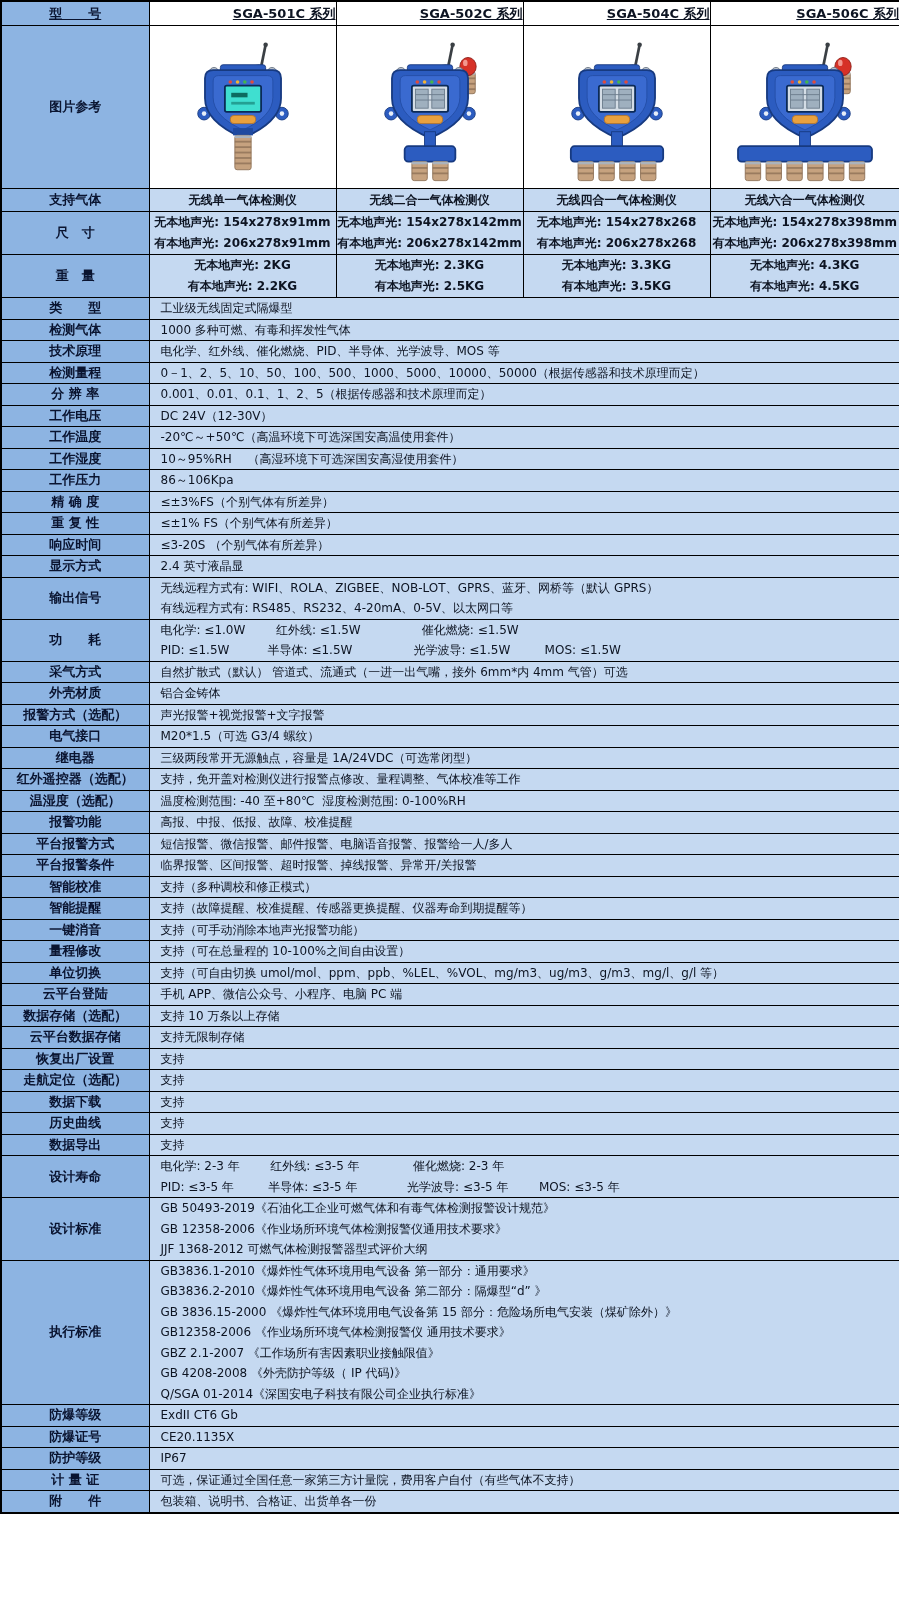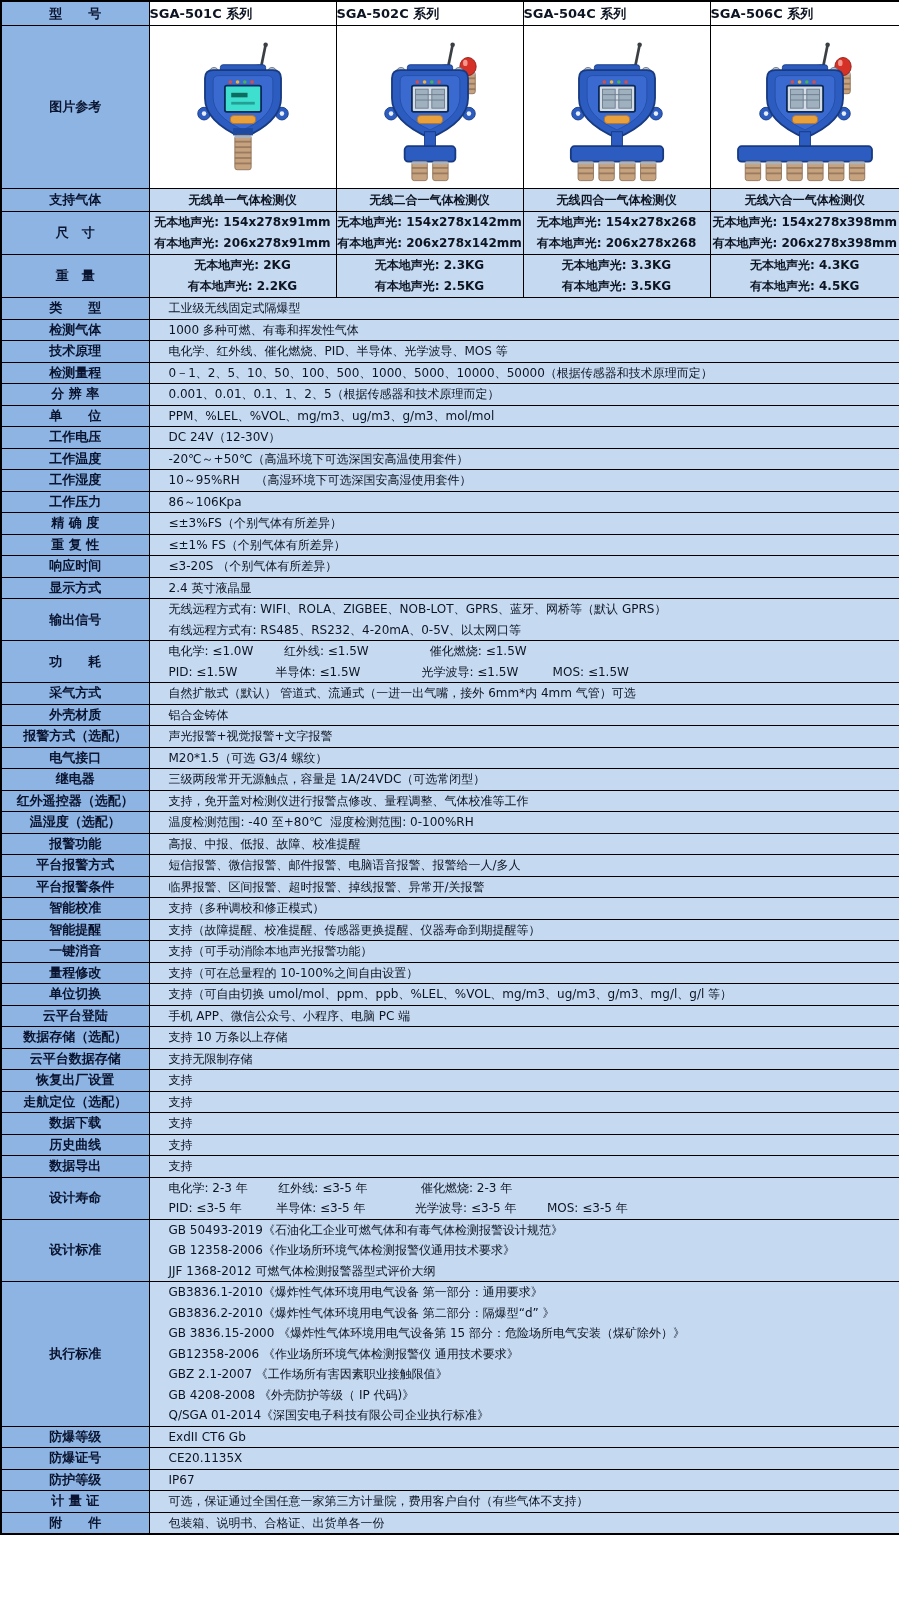--- a/index.html
+++ b/index.html
@@ -20,33 +20,33 @@
     font-weight:bold;
     font-size:13px;
     white-space:pre;
     color:#0a1430;
   }
   
   .val { background:#c5d9f1; }
   
   .model {
     background:#ffffff;
-    text-align:left;
+    text-align:right;
     font-weight:bold;
     font-size:13px;
     height:23px;
   }
-  tr.hdr td { height:23px; }
+  tr.hdr td { height:23px;text-decoration:underline; }
   .imgcell { background:#ffffff; text-align:center; height:162px; }
   .dev { display:flex; justify-content:center; align-items:flex-end; height:158px; }
   .dev svg { width:172px; height:152px; }
   .cval { text-align:center; font-weight:bold; font-size:12px; }
   .cval .ln { height:21px; line-height:21px; }
   tr.one td { height:22px;margin-left:44px; }
-  .vwrap { padding:0 19px; }
+  .vwrap { padding:0 11px; }
   .line {
     min-height:20.5px;
     line-height:20.5px;
     font-size:12px;
     white-space:pre-wrap;
     text-align:left;
   }
 </style>
 </head>
 <body>
@@ -354,28 +354,20 @@
   </tr>
         <tr>
     <td class="lbl">分 辨 率</td>
     <td class="val" colspan="4">
       <div class="vwrap">
               <div class="line">0.001、0.01、0.1、1、2、5（根据传感器和技术原理而定）</div>
             </div>
     </td>
   </tr>
         <tr>
-    <td class="lbl">单　　位</td>
-    <td class="val" colspan="4">
-      <div class="vwrap">
-              <div class="line">PPM、%LEL、%VOL、mg/m3、ug/m3、g/m3、mol/mol</div>
-            </div>
-    </td>
-  </tr>
-        <tr>
     <td class="lbl">工作电压</td>
     <td class="val" colspan="4">
       <div class="vwrap">
               <div class="line">DC 24V（12-30V）</div>
             </div>
     </td>
   </tr>
         <tr>
     <td class="lbl">工作温度</td>
     <td class="val" colspan="4">

